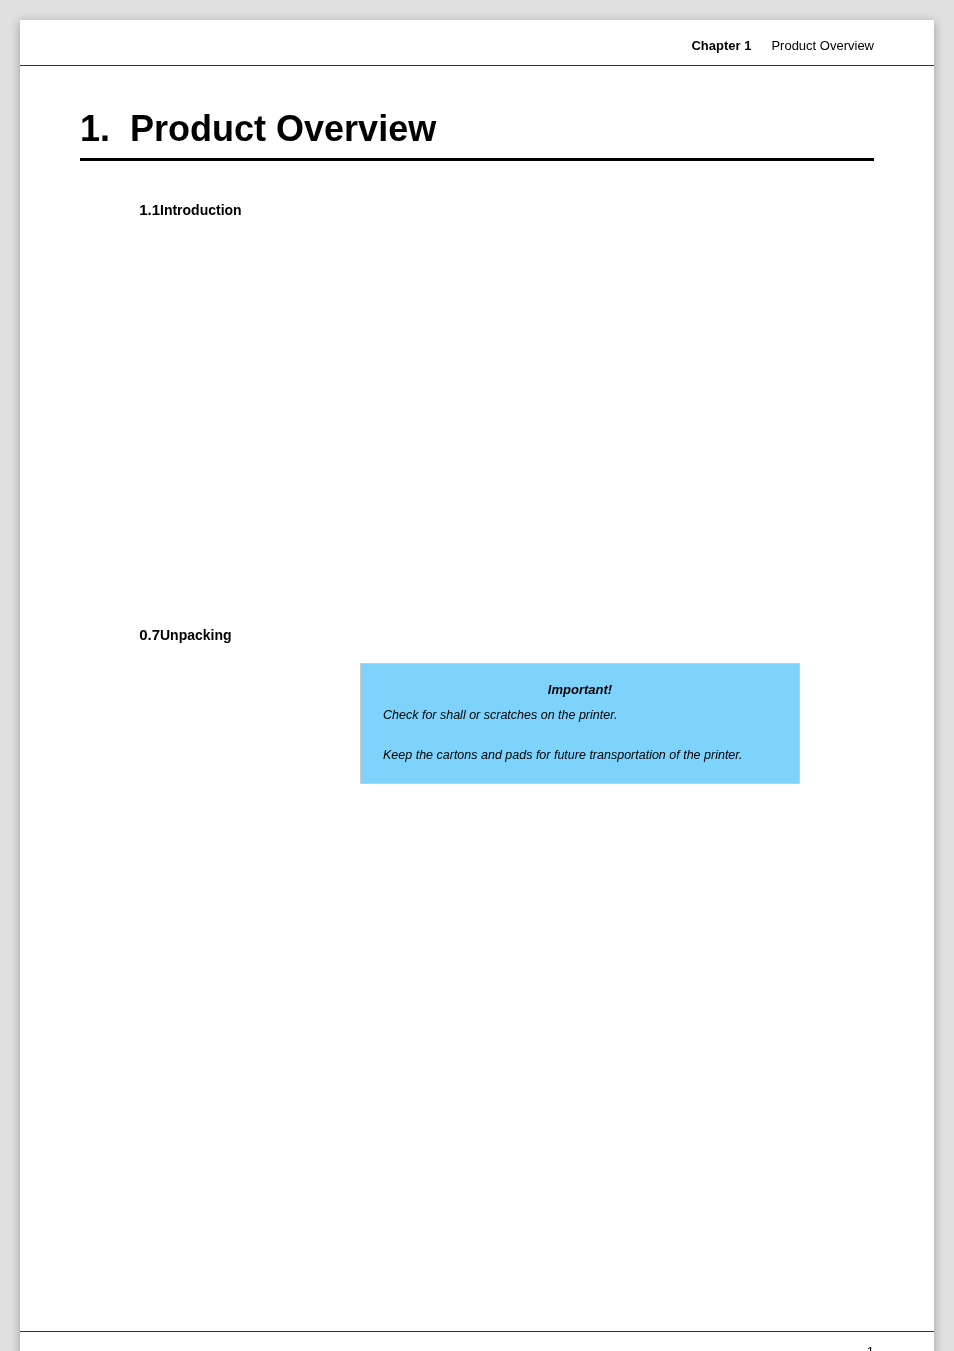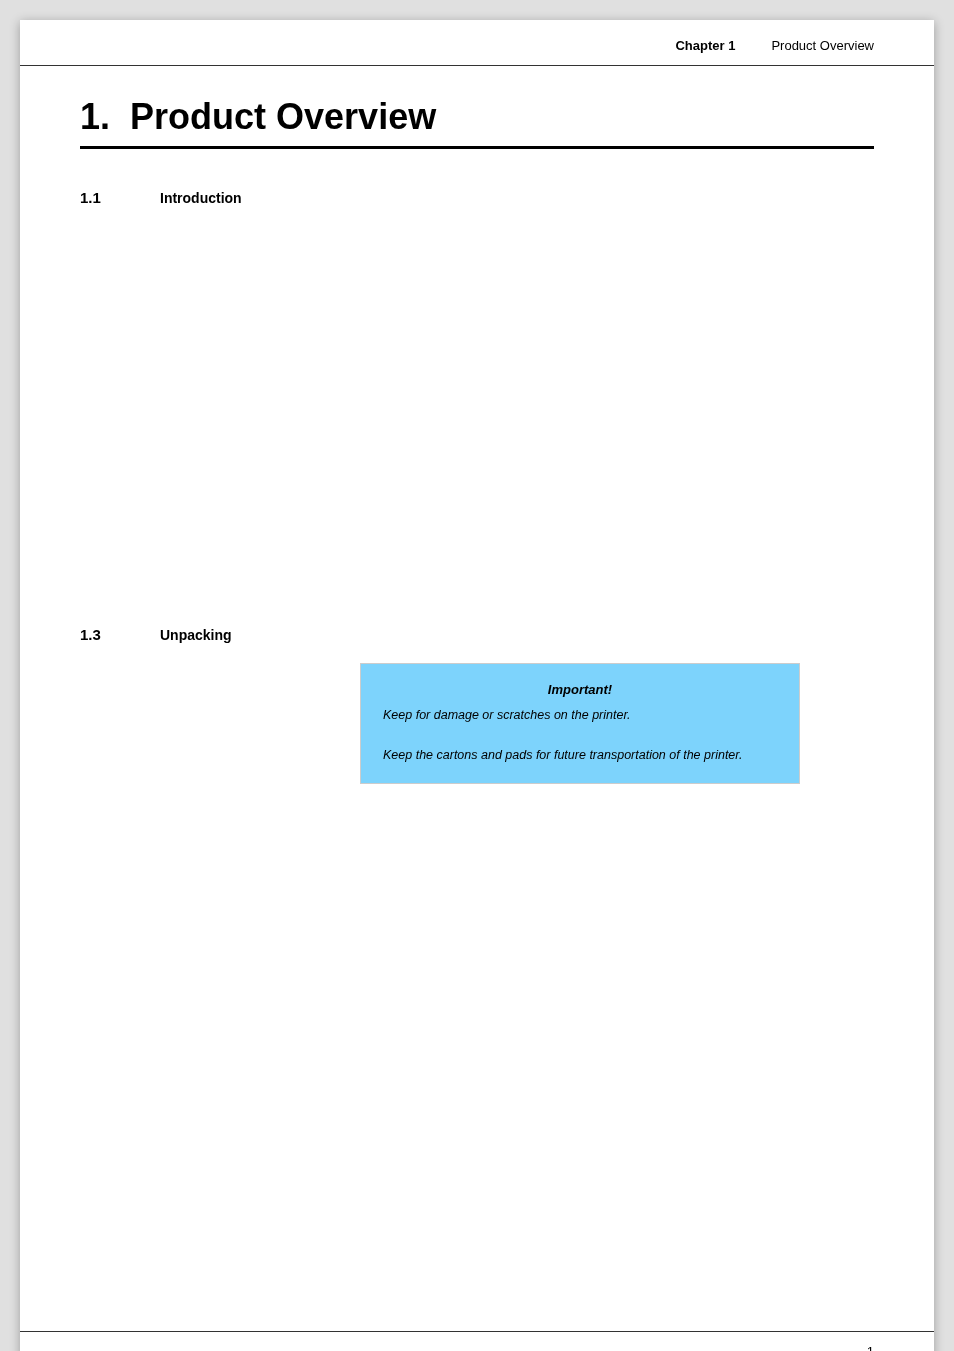--- a/index.html
+++ b/index.html
@@ -27,22 +27,21 @@
       box-shadow: 0 2px 10px rgba(0,0,0,0.3);
     }
 
     
     .page-header {
       display: flex;
       justify-content: flex-end;
       align-items: center;
       padding: 18px 60px 12px 60px;
       border-bottom: 1px solid #333;
-      margin-bottom: 0;
-      gap: 16px;
+      margin-bottom: 12px;
     }
 
     .header-chapter {
       font-size: 13px;
       font-weight: bold;
       color: #000;
       margin-right: 20px;
     }
 
     .header-title {
@@ -63,21 +62,22 @@
       margin-bottom: 40px;
       border-bottom: 3px solid #000;
       padding-bottom: 8px;
     }
 
     
     .section-heading {
       display: flex;
       align-items: baseline;
       margin-bottom: 20px;
-      margin-top: 20px;
+      margin-top: 8px;
+      text-align: right;
     }
 
     .section-number {
       font-size: 15px;
       font-weight: bold;
       color: #000;
       min-width: 80px;
     }
 
     .section-label {
@@ -160,28 +160,28 @@
       <span class="section-number">1.1</span>
       <span class="section-label">Introduction</span>
     </div>
 
     <div class="section-gap-medium"></div>
 
 
     <div class="section-gap-large"></div>
 
     <div class="section-heading">
-      <span class="section-number">1.3</span>
+      <span class="section-number">0.7</span>
       <span class="section-label">Unpacking</span>
     </div>
 
     <div class="important-box">
       <div class="important-title">Important!</div>
       <div class="important-text">
-        <span>Keep for damage or scratches on the printer.</span><br>
+        <span>Check for shall or scratches on the printer.</span><br>
         <br>
         <span>Keep the cartons and pads for future transportation of the printer.</span>
       </div>
     </div>
 
   </div>
 
   <div class="page-footer">
     <span class="page-number">1</span>
   </div>

